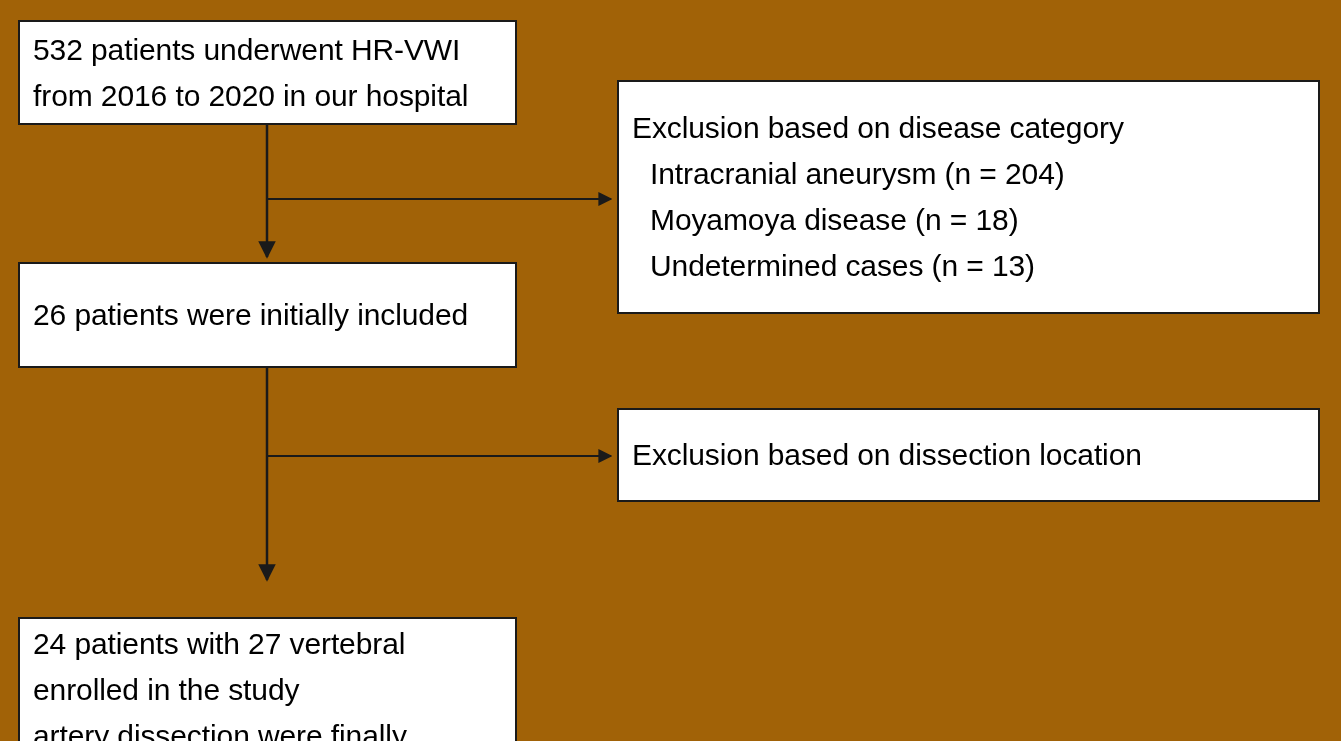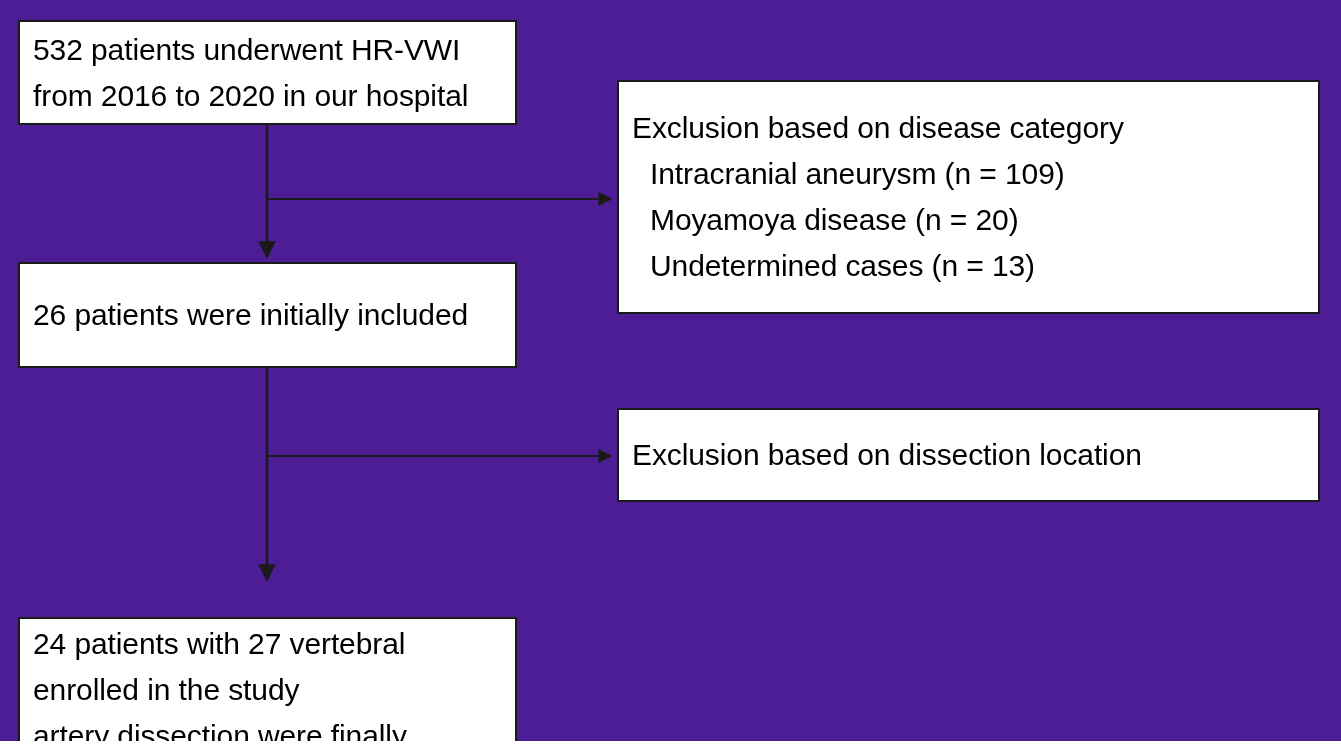--- a/index.html
+++ b/index.html
@@ -5,21 +5,21 @@
 <style>
   html, body {
     margin: 0;
     padding: 0;
     background: #ffffff;
   }
   #flowchart {
     position: relative;
     width: 1341px;
     height: 741px;
-    background: #4c1d95;
+    background: #a16207;
     font-family: "Liberation Sans", sans-serif;
     color: #000000;
     overflow: hidden;
   }
   .node-box {
     position: absolute;
     box-sizing: border-box;
     border: 2px solid #1a1a1a;
     background: #ffffff;
     padding: 0;
@@ -84,22 +84,22 @@
   <div class="node-box" style="left:18px; top:20px; width:499px; height:105px;">
     <div class="node-lines">
       <div class="node-line">532 patients underwent HR-VWI</div>
       <div class="node-line">from 2016 to 2020 in our hospital</div>
     </div>
   </div>
 
   <div class="node-box" style="left:617px; top:80px; width:703px; height:234px;">
     <div class="node-lines">
       <div class="node-line">Exclusion based on disease category</div>
-      <div class="node-line indent">Intracranial aneurysm (n = 109)</div>
-      <div class="node-line indent">Moyamoya disease (n = 20)</div>
+      <div class="node-line indent">Intracranial aneurysm (n = 204)</div>
+      <div class="node-line indent">Moyamoya disease (n = 18)</div>
       <div class="node-line indent">Undetermined cases (n = 13)</div>
     </div>
   </div>
 
   <div class="node-box" style="left:18px; top:262px; width:499px; height:106px;">
     <div class="node-lines">
       <div class="node-line">26 patients were initially included</div>
     </div>
   </div>
 

